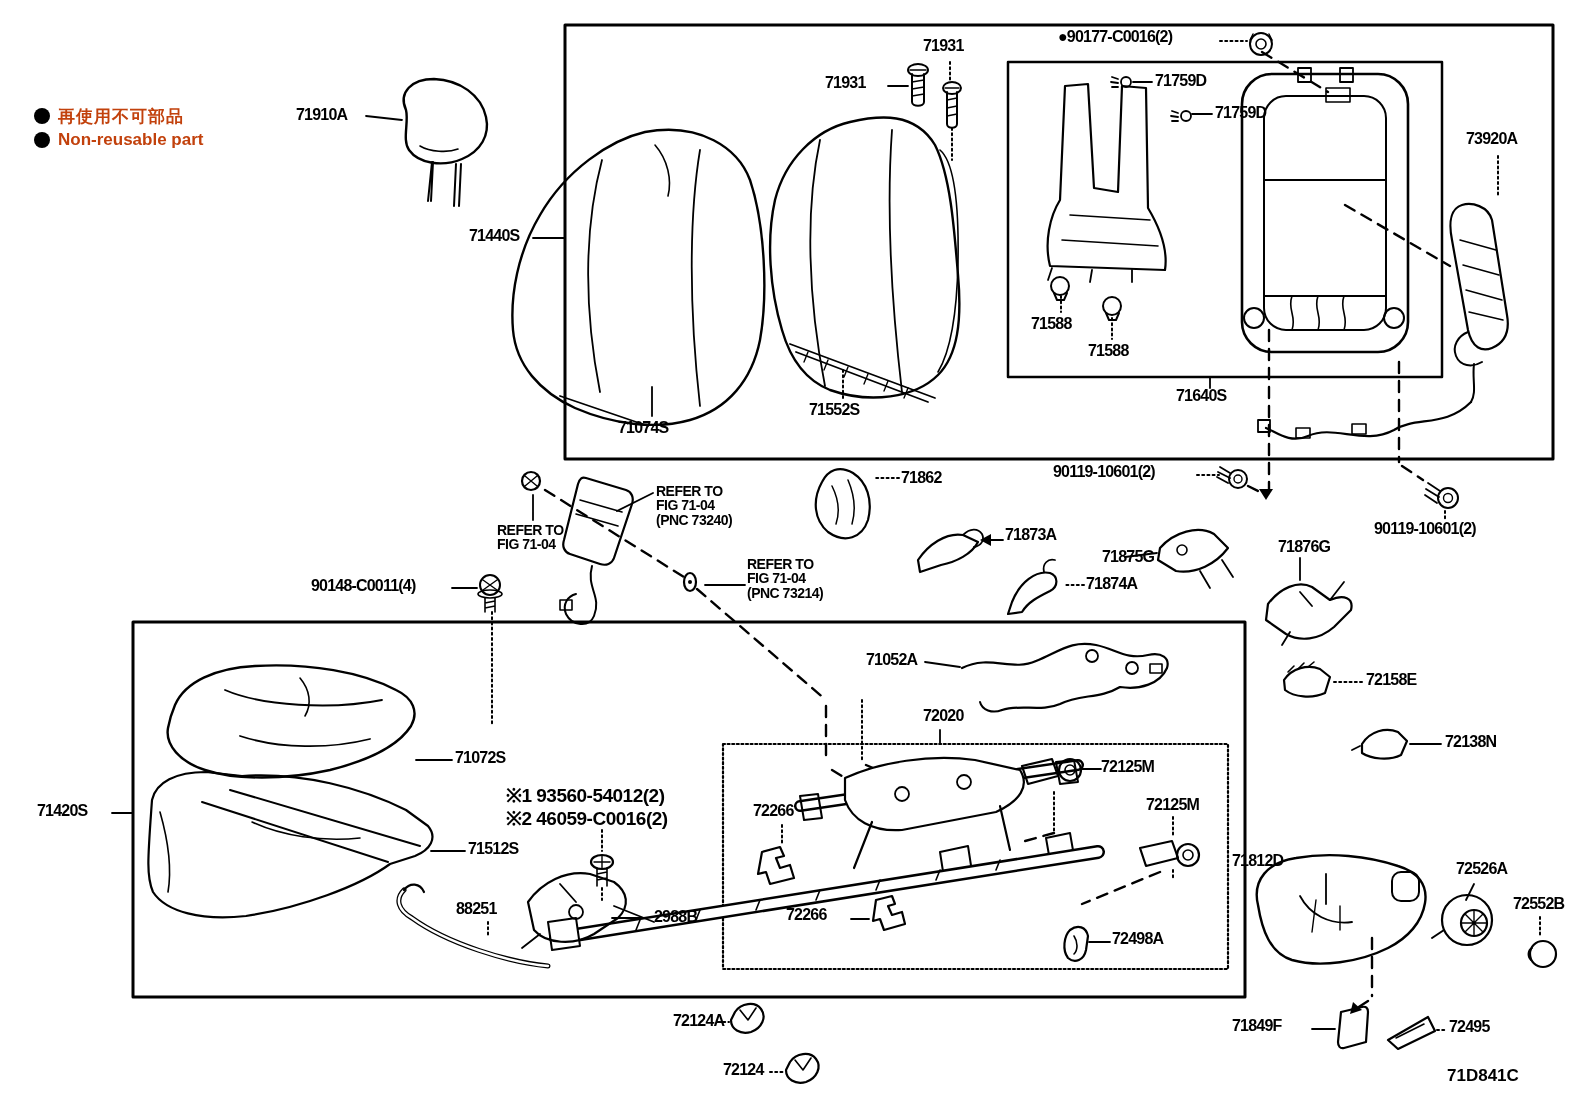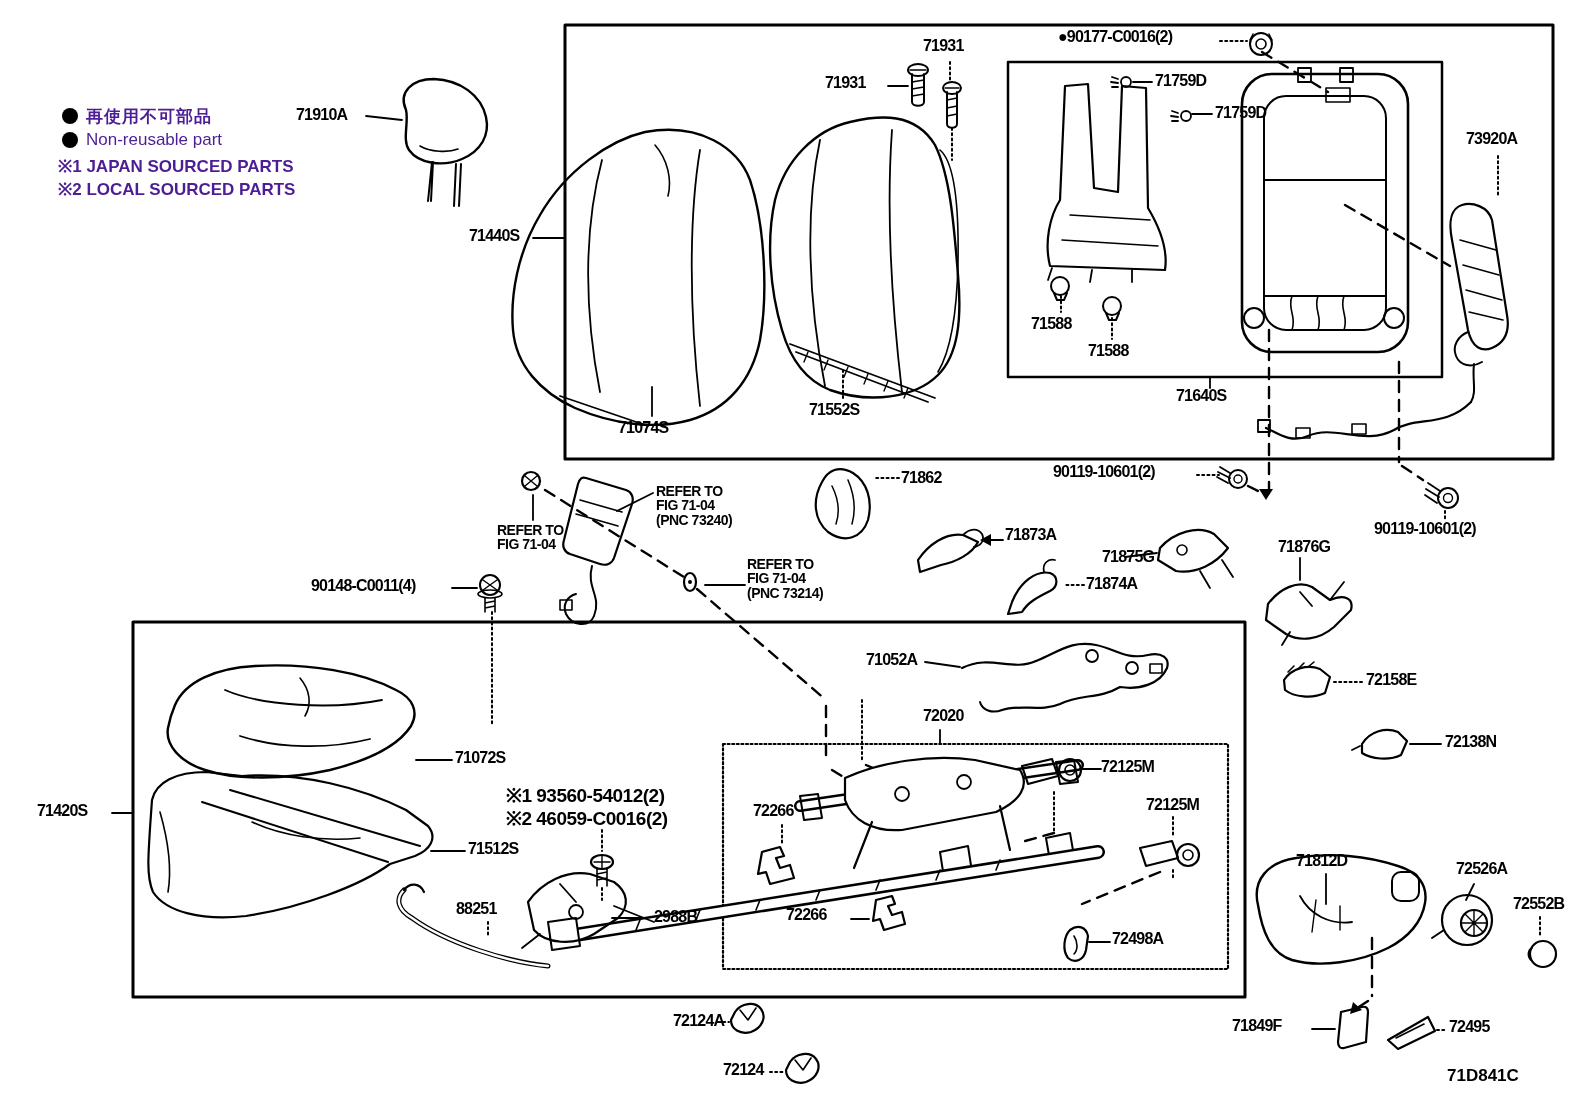--- a/index.html
+++ b/index.html
@@ -3,25 +3,25 @@
 <meta charset="utf-8">
 <style>
   html,body{margin:0;padding:0;background:#fff;}
   #stage{position:relative;width:1592px;height:1099px;background:#ffffff;overflow:hidden;
          font-family:"Liberation Sans",sans-serif;color:#000;}
   #art{position:absolute;left:0;top:0;}
   .lbl{position:absolute;font-weight:700;font-size:16px;line-height:1.02;
        letter-spacing:-0.8px;white-space:pre-line;color:#000;}
   .ref{font-size:14px;letter-spacing:-0.5px;}
   .note{font-size:19px;letter-spacing:-0.5px;}
-  .legend{position:absolute;color:#4c1d95;margin-left:28px;}
+  .legend{position:absolute;color:#c2410c;}
   .legend-row{display:flex;align-items:center;height:24px;}
   .dot{width:16px;height:16px;border-radius:50%;background:#000;margin-right:8px;flex:0 0 auto;}
   .leg-jp{font-size:17px;font-weight:600;letter-spacing:1px;}
-  .leg-en{font-size:17px;font-weight:400;}
+  .leg-en{font-size:17px;font-weight:700;}
   .leg-note{font-size:17px;font-weight:600;height:23px;display:flex;align-items:center;}
   .figcode{position:absolute;font-size:17px;font-weight:700;letter-spacing:0;}
 </style>
 </head>
 <body>
 
 <div id="stage">
 
 <svg id="art" width="1592" height="1099" viewBox="0 0 1592 1099" fill="none" stroke="#000" stroke-linecap="round" stroke-linejoin="round">
 
@@ -292,24 +292,20 @@
 
 <div class="legend" style="left:34px;top:104px;">
   <div class="legend-row">
     <span class="dot"></span>
     <span class="leg-jp">再使用不可部品</span>
   </div>
   <div class="legend-row">
     <span class="dot"></span>
     <span class="leg-en">Non-reusable part</span>
   </div>
-</div>
-<div class="legend" style="left:30px;top:154px;">
-  <div class="leg-note">※1 JAPAN SOURCED PARTS</div>
-  <div class="leg-note">※2 LOCAL SOURCED PARTS</div>
 </div>
 
 <div class="lbl" style="left:296px;top:107px">71910A</div>
 <div class="lbl" style="left:469px;top:228px">71440S</div>
 <div class="lbl" style="left:825px;top:75px">71931</div>
 <div class="lbl" style="left:923px;top:38px">71931</div>
 <div class="lbl" style="left:1058px;top:29px">●90177-C0016(2)</div>
 <div class="lbl" style="left:1155px;top:73px">71759D</div>
 <div class="lbl" style="left:1215px;top:105px">71759D</div>
 <div class="lbl" style="left:1466px;top:131px">73920A</div>
@@ -343,21 +339,21 @@
 <div class="lbl" style="left:753px;top:803px">72266</div>
 <div class="lbl" style="left:786px;top:907px">72266</div>
 <div class="lbl note" style="left:506px;top:786px">※1 93560-54012(2)</div>
 <div class="lbl note" style="left:506px;top:809px">※2 46059-C0016(2)</div>
 <div class="lbl" style="left:455px;top:750px">71072S</div>
 <div class="lbl" style="left:37px;top:803px">71420S</div>
 <div class="lbl" style="left:468px;top:841px">71512S</div>
 <div class="lbl" style="left:456px;top:901px">88251</div>
 <div class="lbl" style="left:654px;top:909px">2988B</div>
 <div class="lbl" style="left:1112px;top:931px">72498A</div>
-<div class="lbl" style="left:1296px;top:853px">71812D</div>
+<div class="lbl" style="left:1232px;top:853px">71812D</div>
 <div class="lbl" style="left:1456px;top:861px">72526A</div>
 <div class="lbl" style="left:1513px;top:896px">72552B</div>
 <div class="lbl" style="left:673px;top:1013px">72124A</div>
 <div class="lbl" style="left:723px;top:1062px">72124</div>
 <div class="lbl" style="left:1232px;top:1018px">71849F</div>
 <div class="lbl" style="left:1449px;top:1019px">72495</div>
 
 <div class="figcode" style="left:1447px;top:1066px">71D841C</div>
 
 </div>

